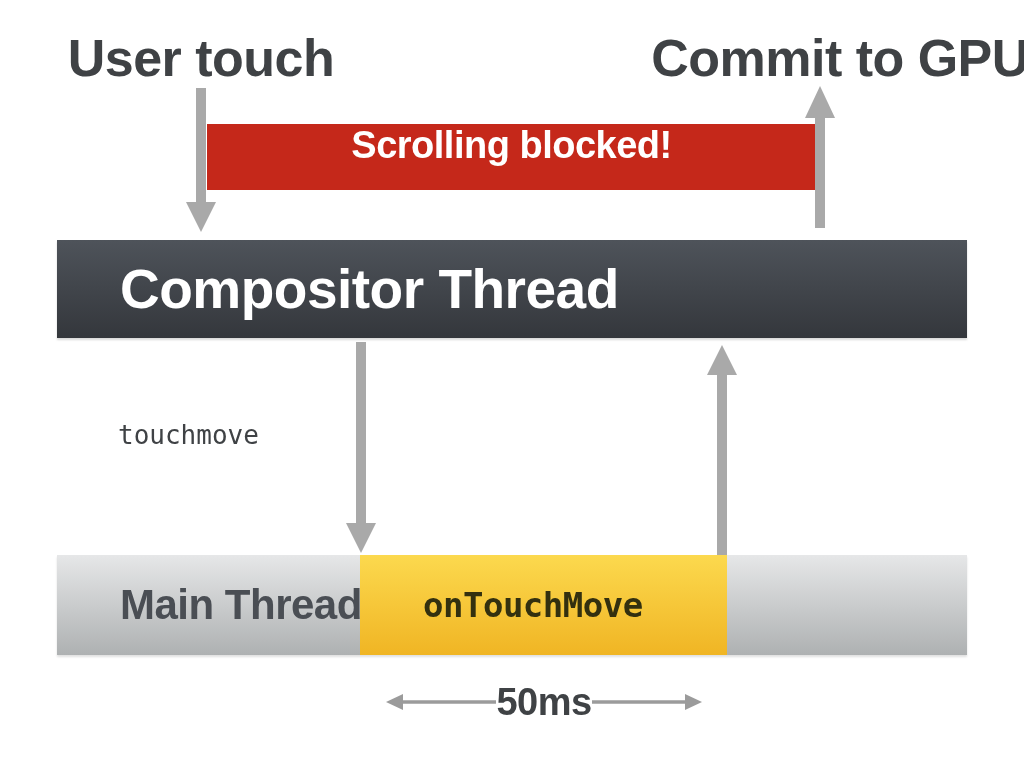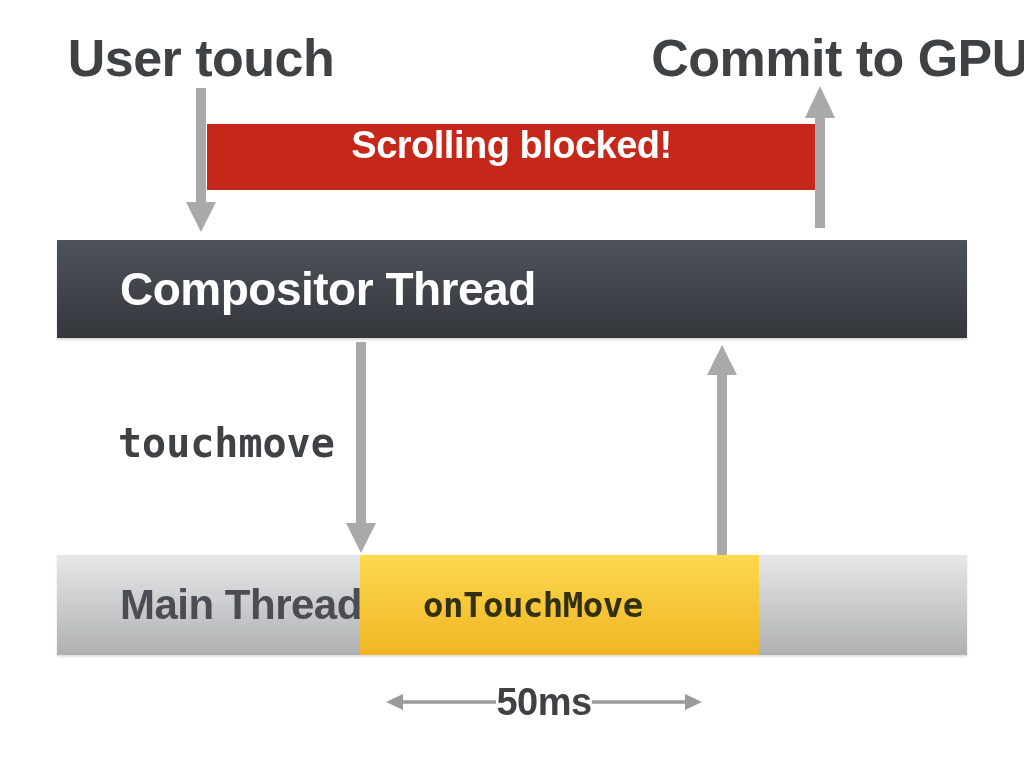--- a/index.html
+++ b/index.html
@@ -49,31 +49,31 @@
     left: 57px; top: 240px;
     width: 910px; height: 98px;
     background: linear-gradient(to bottom, var(--compositor_top), var(--compositor_bottom));
     display: flex;
     align-items: center;
     box-shadow: 0 2px 2px rgba(0,0,0,0.15);
   }
   .compositor-bar .bar-text {
     margin-left: 63px;
     color: #ffffff;
-    font-size: 46px;
+    font-size: 55px;
     font-weight: bold;
     letter-spacing: -0.5px;
   }
 
   .touchmove-label {
     position: absolute;
     left: 118px; top: 420px;
     font-family: "DejaVu Sans Mono", monospace;
-    font-size: 40px;
-    font-weight: 700;
+    font-size: 26px;
+    font-weight: 400;
     color: var(--text_dark);
     white-space: nowrap;
   }
 
   .main-bar {
     position: absolute;
     left: 57px; top: 555px;
     width: 910px; height: 100px;
     background: linear-gradient(to bottom, var(--main_top), var(--main_bottom));
     box-shadow: 0 2px 2px rgba(0,0,0,0.12);
@@ -90,21 +90,20 @@
     letter-spacing: -0.5px;
   }
   .busy-segment {
     position: absolute;
     left: 303px; top: 0;
     width: 367px; height: 100px;
     background: linear-gradient(to bottom, var(--busy_top), var(--busy_bottom));
     display: flex;
     align-items: center;
     justify-content: center;
-    padding-left: 32px;
   }
   .busy-segment .bar-text {
     font-family: "DejaVu Sans Mono", monospace;
     font-size: 34px;
     color: var(--busy_text);
   }
 
   .arrow-svg { position: absolute; }
   .arrow-user-touch   { left: 186px; top: 88px;  }
   .arrow-commit-gpu   { left: 805px; top: 86px;  }

